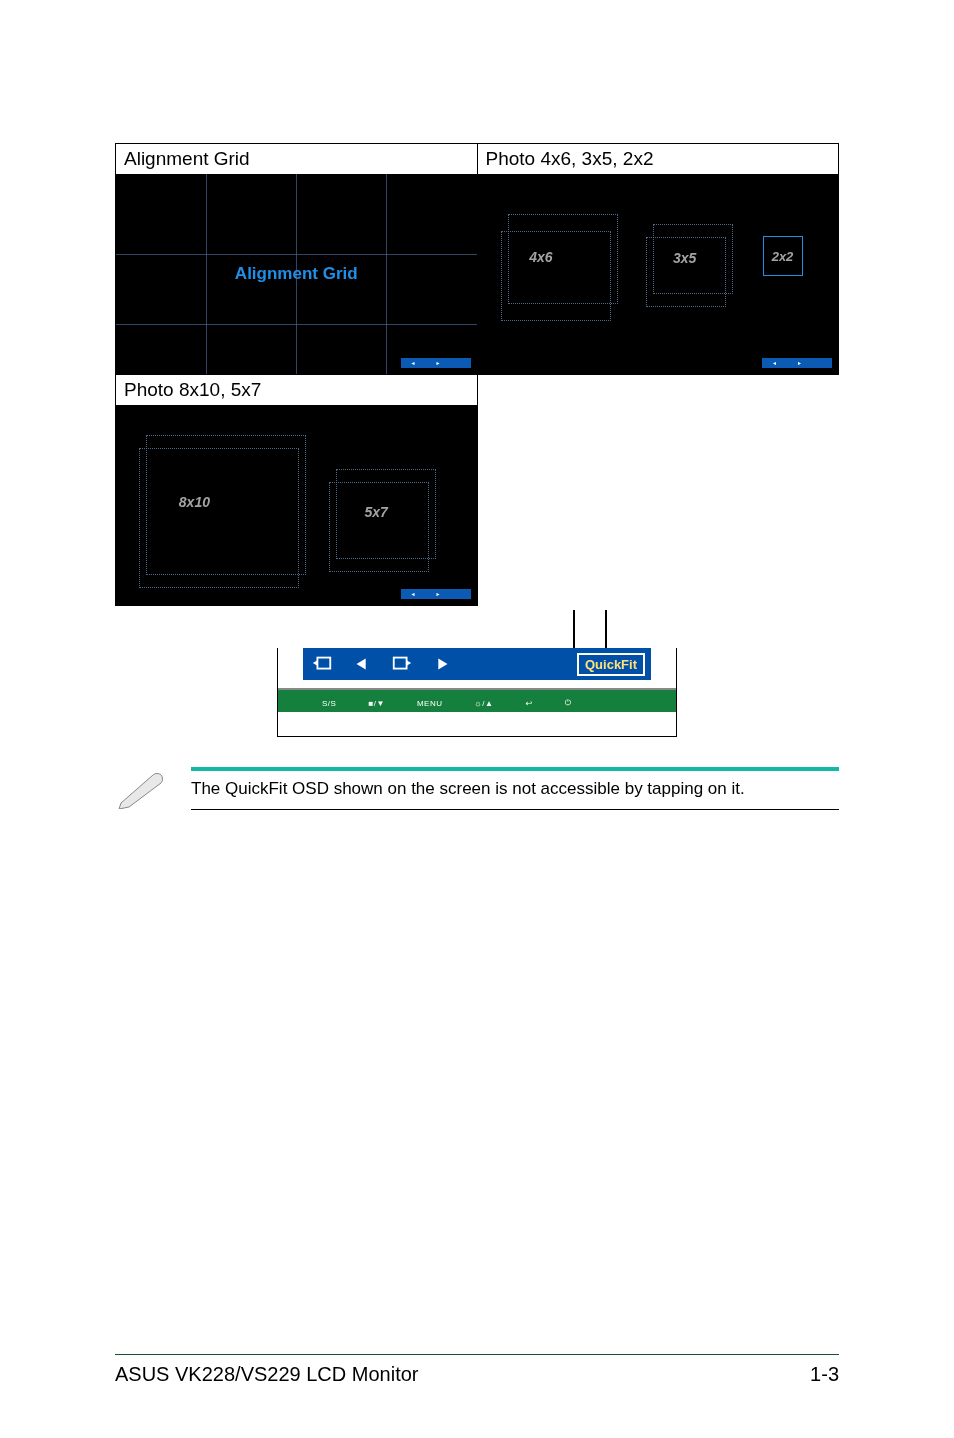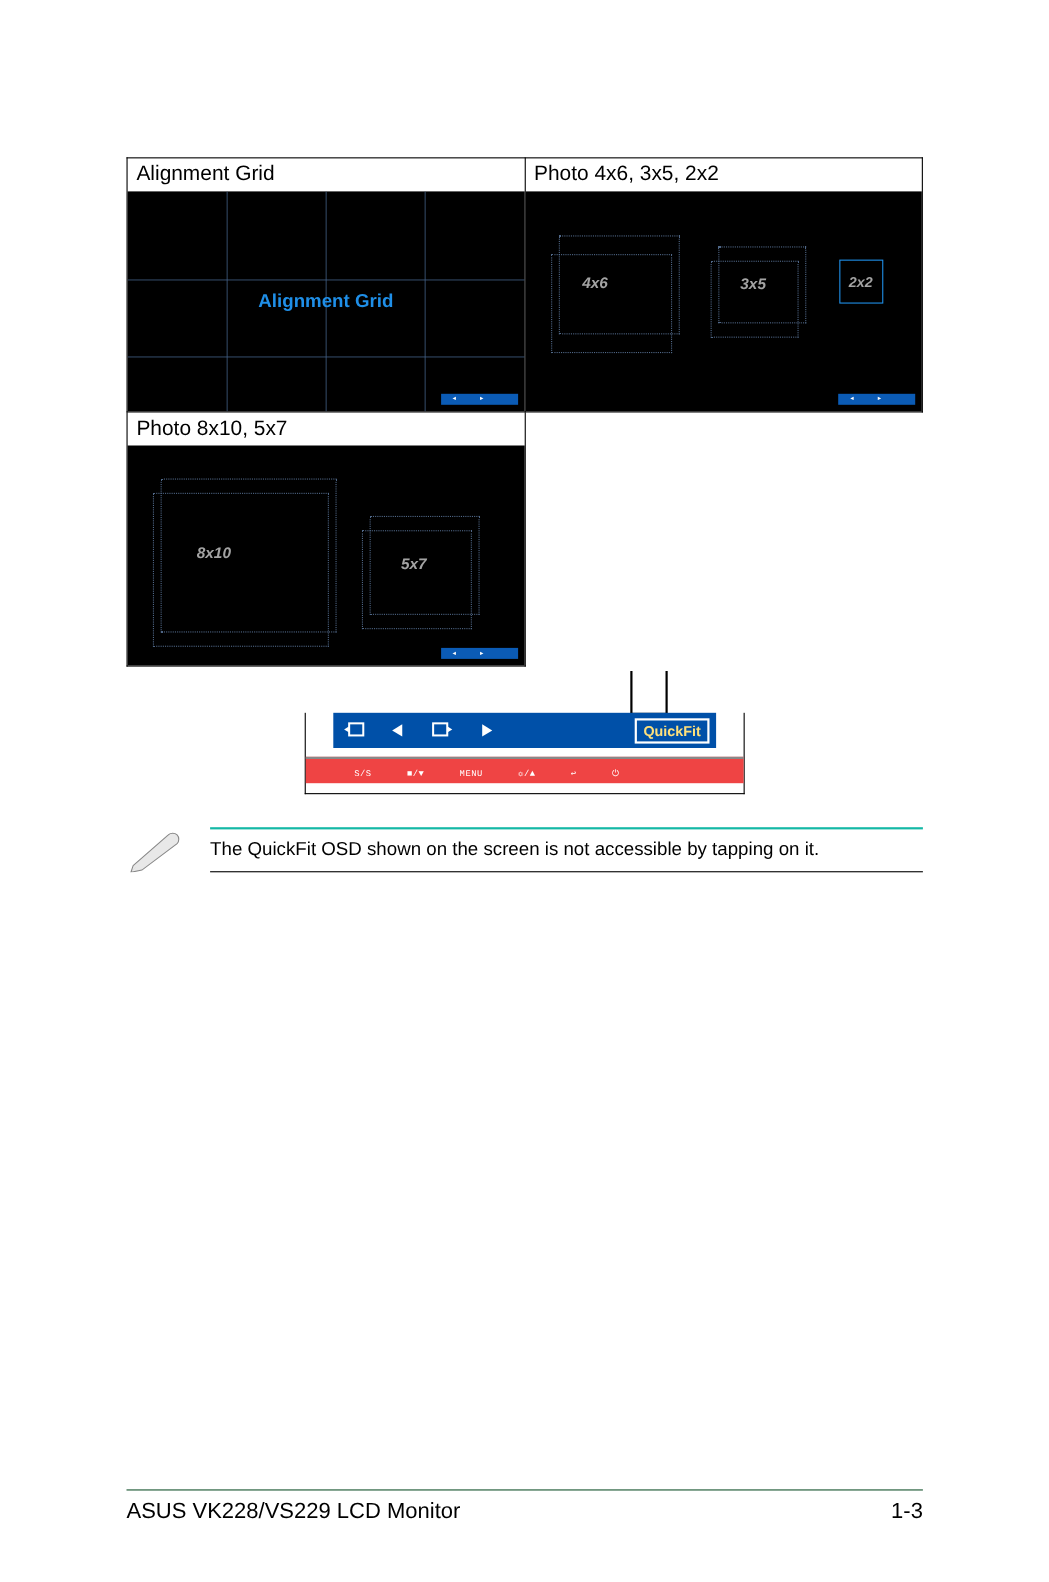--- a/index.html
+++ b/index.html
@@ -90,21 +90,21 @@
     line-height: 1.35;
   }
   .osd-figure {
     margin: 28px auto 0 auto;
     width: 400px;
     position: relative;
   }
   .osd-box {
     border: 1px solid #000;
     border-top: none;
-    padding: 0 0 9px 0;
+    padding: 0 0 24px 0;
     position: relative;
   }
   .osd-top-notch {
     position: absolute;
     top: -38px;
     right: 70px;
     width: 34px;
     height: 40px;
     border-left: 2px solid #000;
     border-right: 2px solid #000;
@@ -131,49 +131,48 @@
   .osd-bar .icon svg { width: 22px; height: 18px; }
   .osd-bar .qf-label {
     border: 2px solid #fff;
     color: #ffe17b;
     font-size: 13px;
     font-weight: bold;
     padding: 2px 6px;
     margin-left: auto;
   }
   .osd-bezel {
-    background: #ef4444;
+    background: #15803d;
     margin: 0;
     border-top: 2px solid #888;
     display: flex;
     align-items: center;
     justify-content: flex-start;
     padding: 8px 24px 4px 44px;
     gap: 32px;
-    font-family: Liberation Mono, monospace;
   }
   .osd-bezel span {
     color: #fff;
     font-size: 8px;
     letter-spacing: 0.5px;
   }
   .note-row {
     display: flex;
     align-items: center;
     gap: 24px;
     margin-top: 30px;
   }
   .note-icon {
     width: 52px;
     height: 40px;
     flex-shrink: 0;
   }
   .note-text-wrap {
     flex: 1;
-    border-top: 2px solid #14b8a6;
+    border-top: 4px solid #14b8a6;
     border-bottom: 1px solid #000;
     padding: 8px 0 10px 0;
   }
   .note-text {
     font-size: 17px;
   }
   .footer {
     position: absolute;
     bottom: 52px;
     left: 115px;

